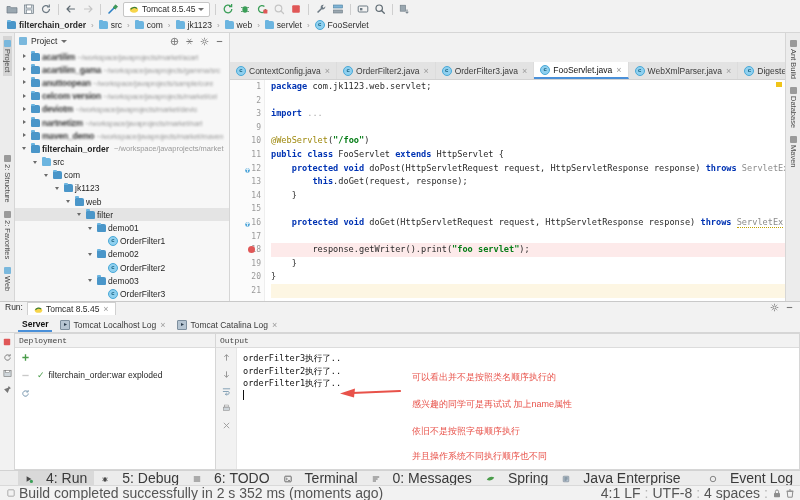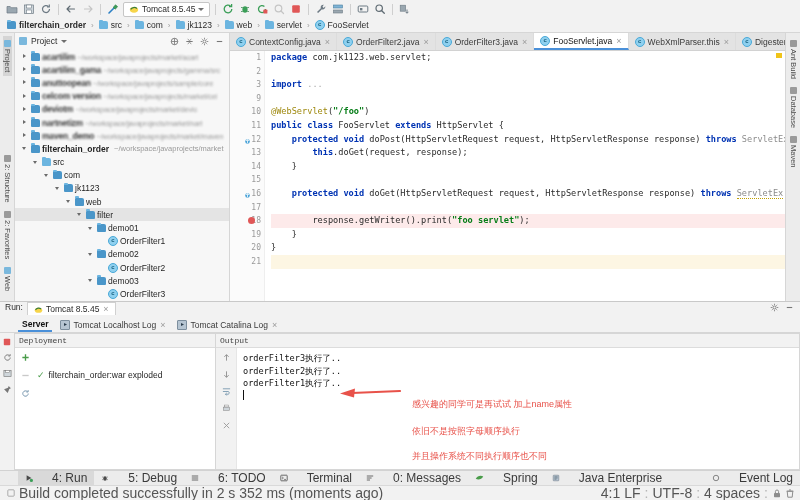--- a/index.html
+++ b/index.html
@@ -53,21 +53,21 @@
   .arrow{width:8px;height:8px;flex:none;position:relative;}
   .arrow.r:after{content:"";position:absolute;left:2px;top:1.5px;border-left:3.2px solid #6b6b6b;border-top:2.6px solid transparent;border-bottom:2.6px solid transparent;}
   .arrow.d:after{content:"";position:absolute;left:1px;top:2.5px;border-top:3.2px solid #6b6b6b;border-left:2.6px solid transparent;border-right:2.6px solid transparent;}
   .tlbl{font-size:8.5px;color:#1f1f1f;}
   .tpath{font-size:7.5px;color:#9a9a9a;margin-left:3px;}
   .tlbl.b{font-weight:bold;}
   .blurtxt{filter:blur(1.1px);color:#3a3a3a;font-size:8.5px;letter-spacing:-0.2px;white-space:nowrap;overflow:hidden;}
   .blurtxt i{font-style:normal;color:#9a9a9a;font-size:7.5px;}
 
   
-  .edit{flex:1;display:flex;flex-direction:column;min-width:0;background:#86efac;}
+  .edit{flex:1;display:flex;flex-direction:column;min-width:0;background:#86efac;margin-top:29px;}
   .tabs{height:17px;display:flex;align-items:stretch;background:#ececec;border-bottom:1px solid #d2d2d2;flex:none;overflow:hidden;}
   .tab{display:flex;align-items:center;gap:3px;padding:0 6px;border-right:1px solid #dcdcdc;background:#e3e3e3;white-space:nowrap;}
   .tab.act{background:#fff;border-bottom:2px solid #4a90d9;}
   .tab .tn{font-size:8.5px;color:#3a3a3a;}
   .tab.act .tn{color:#111;}
   .tx{font-size:9px;color:#9b9b9b;margin-left:1px;}
   .tabs .sp{flex:1;background:#ececec;border-right:none;}
 
   .codewrap{flex:1;display:flex;min-height:0;position:relative;overflow:hidden;background:#fff;}
   .gutter{width:34px;background:#fbfbfb;border-right:1px solid #eee;flex:none;position:relative;}
@@ -110,21 +110,21 @@
   .outicos{width:20px;background:#f2f2f2;display:flex;flex-direction:column;align-items:center;gap:8px;padding-top:5px;border-right:1px solid #e6e6e6;flex:none;}
   .console{flex:1;padding:4px 0 6px 6px;font-family:"DejaVu Sans Mono","Liberation Mono",monospace;font-size:8.6px;color:#111;line-height:12.5px;position:relative;min-width:0;}
   .caretbar{width:1px;height:10px;background:#111;display:inline-block;}
 
   
   .annot{position:absolute;color:#e8524a;font-size:9px;white-space:nowrap;font-family:"Liberation Sans","DejaVu Sans",sans-serif;}
   .arrowred{position:absolute;}
 
   
   .bottombar{height:14px;display:flex;align-items:center;gap:0;background:#ececec;border-top:1px solid #d2d2d2;flex:none;padding-left:18px;}
-  .bt{display:flex;align-items:center;gap:19px;padding:0 7px;height:14px;font-size:12px;color:#3a3a3a;}
+  .bt{display:flex;align-items:center;gap:13px;padding:0 7px;height:14px;font-size:14px;color:#3a3a3a;}
   .bt.act{background:#d9d9d9;}
   .bottombar .sp{flex:1;}
   .statusbar{height:14px;display:flex;align-items:center;gap:4px;background:#f2f2f2;border-top:1px solid #d9d9d9;flex:none;padding:0 6px;font-size:14px;color:#555;}
   .statusbar .sp{flex:1;}
   .sdiv{color:#b5b5b5;}
   .sicon{width:9px;height:9px;display:flex;align-items:center;justify-content:center;}
 </style>
 </head>
 <body>
 
@@ -468,21 +468,21 @@
             <span class="tn">OrderFilter3.java</span>
             <span class="tx">×</span>
           </div>
           <div class="tab act">
             <span class="cls">c</span>
             <span class="tn">FooServlet.java</span>
             <span class="tx">×</span>
           </div>
           <div class="tab">
             <span class="cls">c</span>
-            <span class="tn">WebXmlParser.this</span>
+            <span class="tn">WebXmlParser.java</span>
             <span class="tx">×</span>
           </div>
           <div class="tab">
             <span class="cls">c</span>
             <span class="tn">DigesterFactory.java</span>
           </div>
           <div class="sp"></div>
         </div>
       <div class="codewrap">
         <div class="gutter" id="gutter">
@@ -681,20 +681,21 @@
             </div>
         </div>
       </div>
     </div>
 
     <div style="position:absolute;left:0;top:0;width:800px;height:500px;pointer-events:none">
       <svg class="arrowred" style="left:338px;top:382px" width="64" height="16" viewBox="0 0 64 16">
         <path d="M62 9 L14 11" stroke="#e8524a" stroke-width="2.2" fill="none" stroke-linecap="round"></path>
         <path d="M2 11.5 L17 6.5 L16 15.5 Z" fill="#e8524a"></path>
       </svg>
+      <div class="annot" style="left:412px;top:371px">可以看出并不是按照类名顺序执行的</div>
       <div class="annot" style="left:412px;top:398px">感兴趣的同学可是再试试 加上name属性</div>
       <div class="annot" style="left:412px;top:425px">依旧不是按照字母顺序执行</div>
       <div class="annot" style="left:412px;top:450px">并且操作系统不同执行顺序也不同</div>
     </div>
   </div>
 
   <div class="bottombar" id="bottombar">
       <div class="bt act">
         <span><svg width="8" height="8" viewBox="0 0 10 10">
             <path d="M2 1.5l6 3.5-6 3.5z" fill="#4a4a4a"></path>

